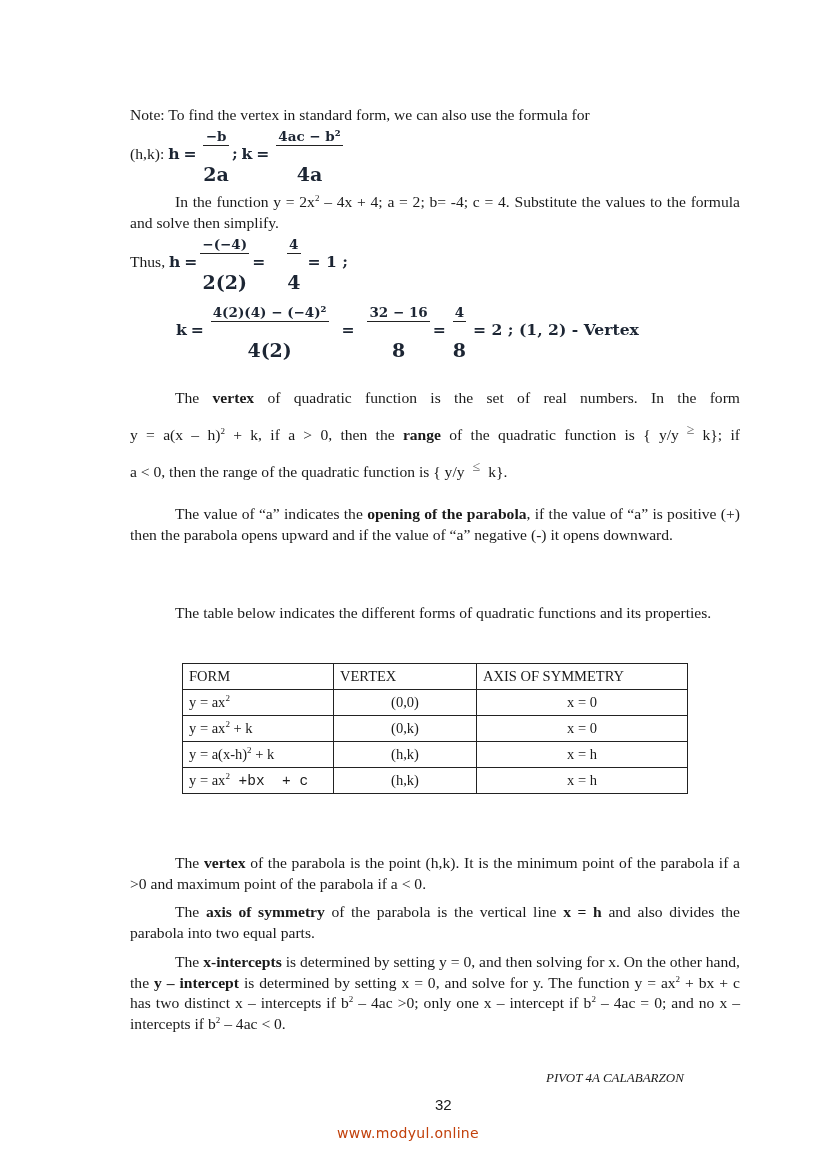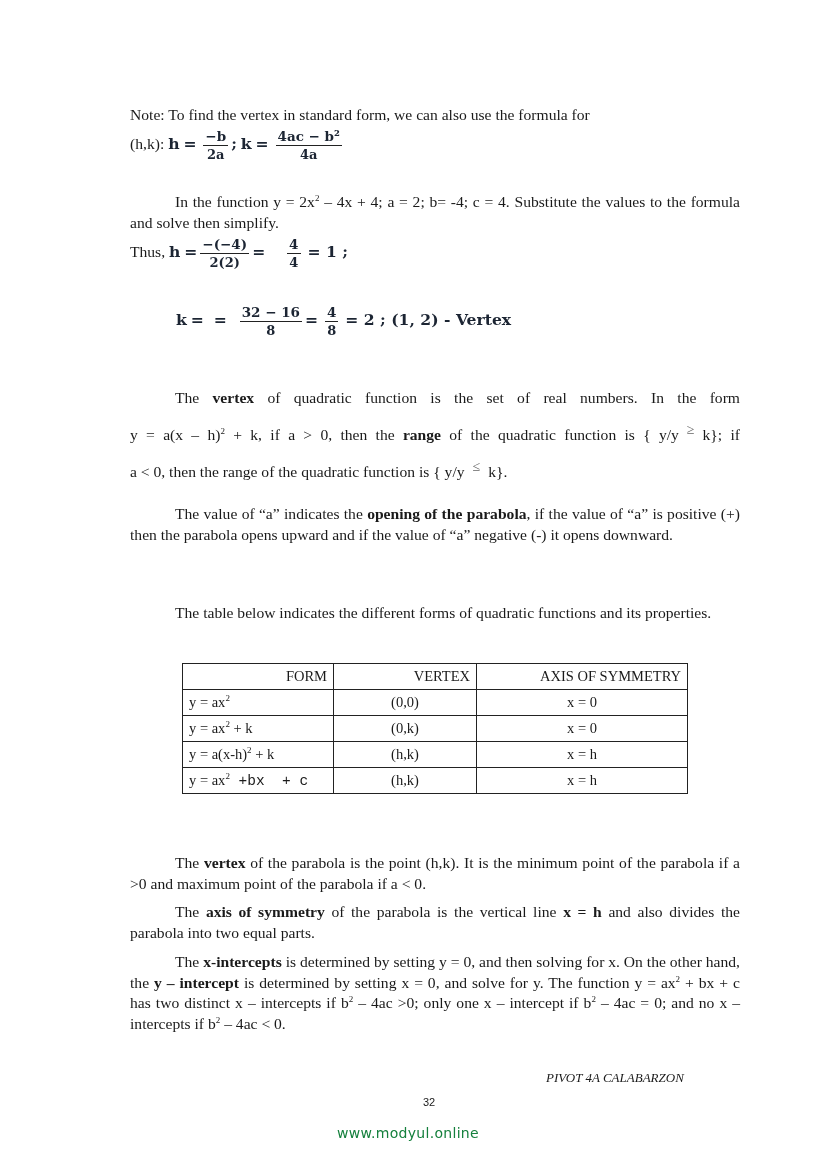--- a/index.html
+++ b/index.html
@@ -6,35 +6,35 @@
     body { width: 826px; height: 1169px; position: relative; overflow: hidden;
       font-family: "DejaVu Serif", serif; color: #1a1a1a; }
     .page { position: absolute; left: 0; top: 0; width: 714px; height: 1169px; }
     .txt { position: absolute; left: 130px; width: 610px; font-size: 14.2px; line-height: 20.5px;
       text-align: justify; font-family: Liberation Serif, serif; font-size: 15.6px; }
     .indent { text-indent: 45px; }
     b, .b { font-weight: bold; }
     .math { font-family: "DejaVu Serif", serif; font-weight: bold; color: #1c2533; }
     .frac { display: inline-block; vertical-align: middle; text-align: center; margin: 0 3px; }
     .frac .num { display: block; border-bottom: 1.3px solid #222; padding: 0 2px; line-height: 17px; font-size: 13.5px; }
-    .frac .den { display: block; line-height: 17px; font-size: 13px; }
+    .frac .den { display: block; line-height: 17px; font-size: 19px; margin-top: 20px; }
     .line { position: absolute; left: 130px; font-family: "Liberation Serif", serif; font-size: 15.6px; white-space: nowrap; }
     sup { font-size: 9px; vertical-align: 6px; line-height: 0; }
     .rel { display: inline-block; color: #666; font-size: 14px; vertical-align: 6px; margin: 0 8px; }
     table.props { position: absolute; left: 182px; top: 663px; width: 506px; border-collapse: collapse;
       font-family: "Liberation Serif", serif; font-size: 14.5px; }
     table.props th, table.props td { border: 1.4px solid #222; height: 25px; padding: 0 6px; font-weight: normal; }
-    table.props th { text-align: right; }
+    table.props th { text-align: left; }
     table.props td.c { text-align: center; }
     .col1 { width: 138px; } .col2 { width: 130px; }
     .footer-src { position: absolute; left: 546px; top: 1070px; font-family: "Liberation Serif", serif;
       font-style: italic; font-size: 13px; }
-    .pagenum { position: absolute; left: 423px; top: 1096px; font-family: "Liberation Sans", sans-serif; font-size: 11px; }
+    .pagenum { position: absolute; left: 435px; top: 1096px; font-family: "Liberation Sans", sans-serif; font-size: 15px; }
     .watermark { position: absolute; left: 337px; top: 1125px; font-family: "DejaVu Sans", sans-serif;
-      font-size: 14px; color: #15803d; letter-spacing: 0.3px; }
+      font-size: 14px; color: #c2410c; letter-spacing: 0.3px; }
   </style>
 </head>
 <body>
 
 <div class="page">
 
   <div class="line" style="top:106px;">
     <span>Note: To find the vertex in standard form, we can also use the formula for</span>
   </div>
   <div class="line" style="top:128px;">
@@ -67,20 +67,24 @@
     <span class="frac math" style="margin-left:18px;">
       <span class="num" style="border-bottom-width:1px;">4</span>
       <span class="den">4</span>
     </span>
     <span class="math">= 1  ;</span>
   </div>
 
   <div class="line" style="left:176px; top:304px;">
     <span class="math">k</span>
     <span class="math">=</span>
+    <span class="frac math">
+      <span class="num">4(2)(4) − (−4)²</span>
+      <span class="den">4(2)</span>
+    </span>
     <span class="math" style="margin:0 6px;">=</span>
     <span class="frac math">
       <span class="num">32 − 16</span>
       <span class="den">8</span>
     </span><span class="math">=</span>
     <span class="frac math">
       <span class="num">4</span>
       <span class="den">8</span>
     </span>
     <span class="math">= 2 ;  (1, 2) - Vertex</span>

